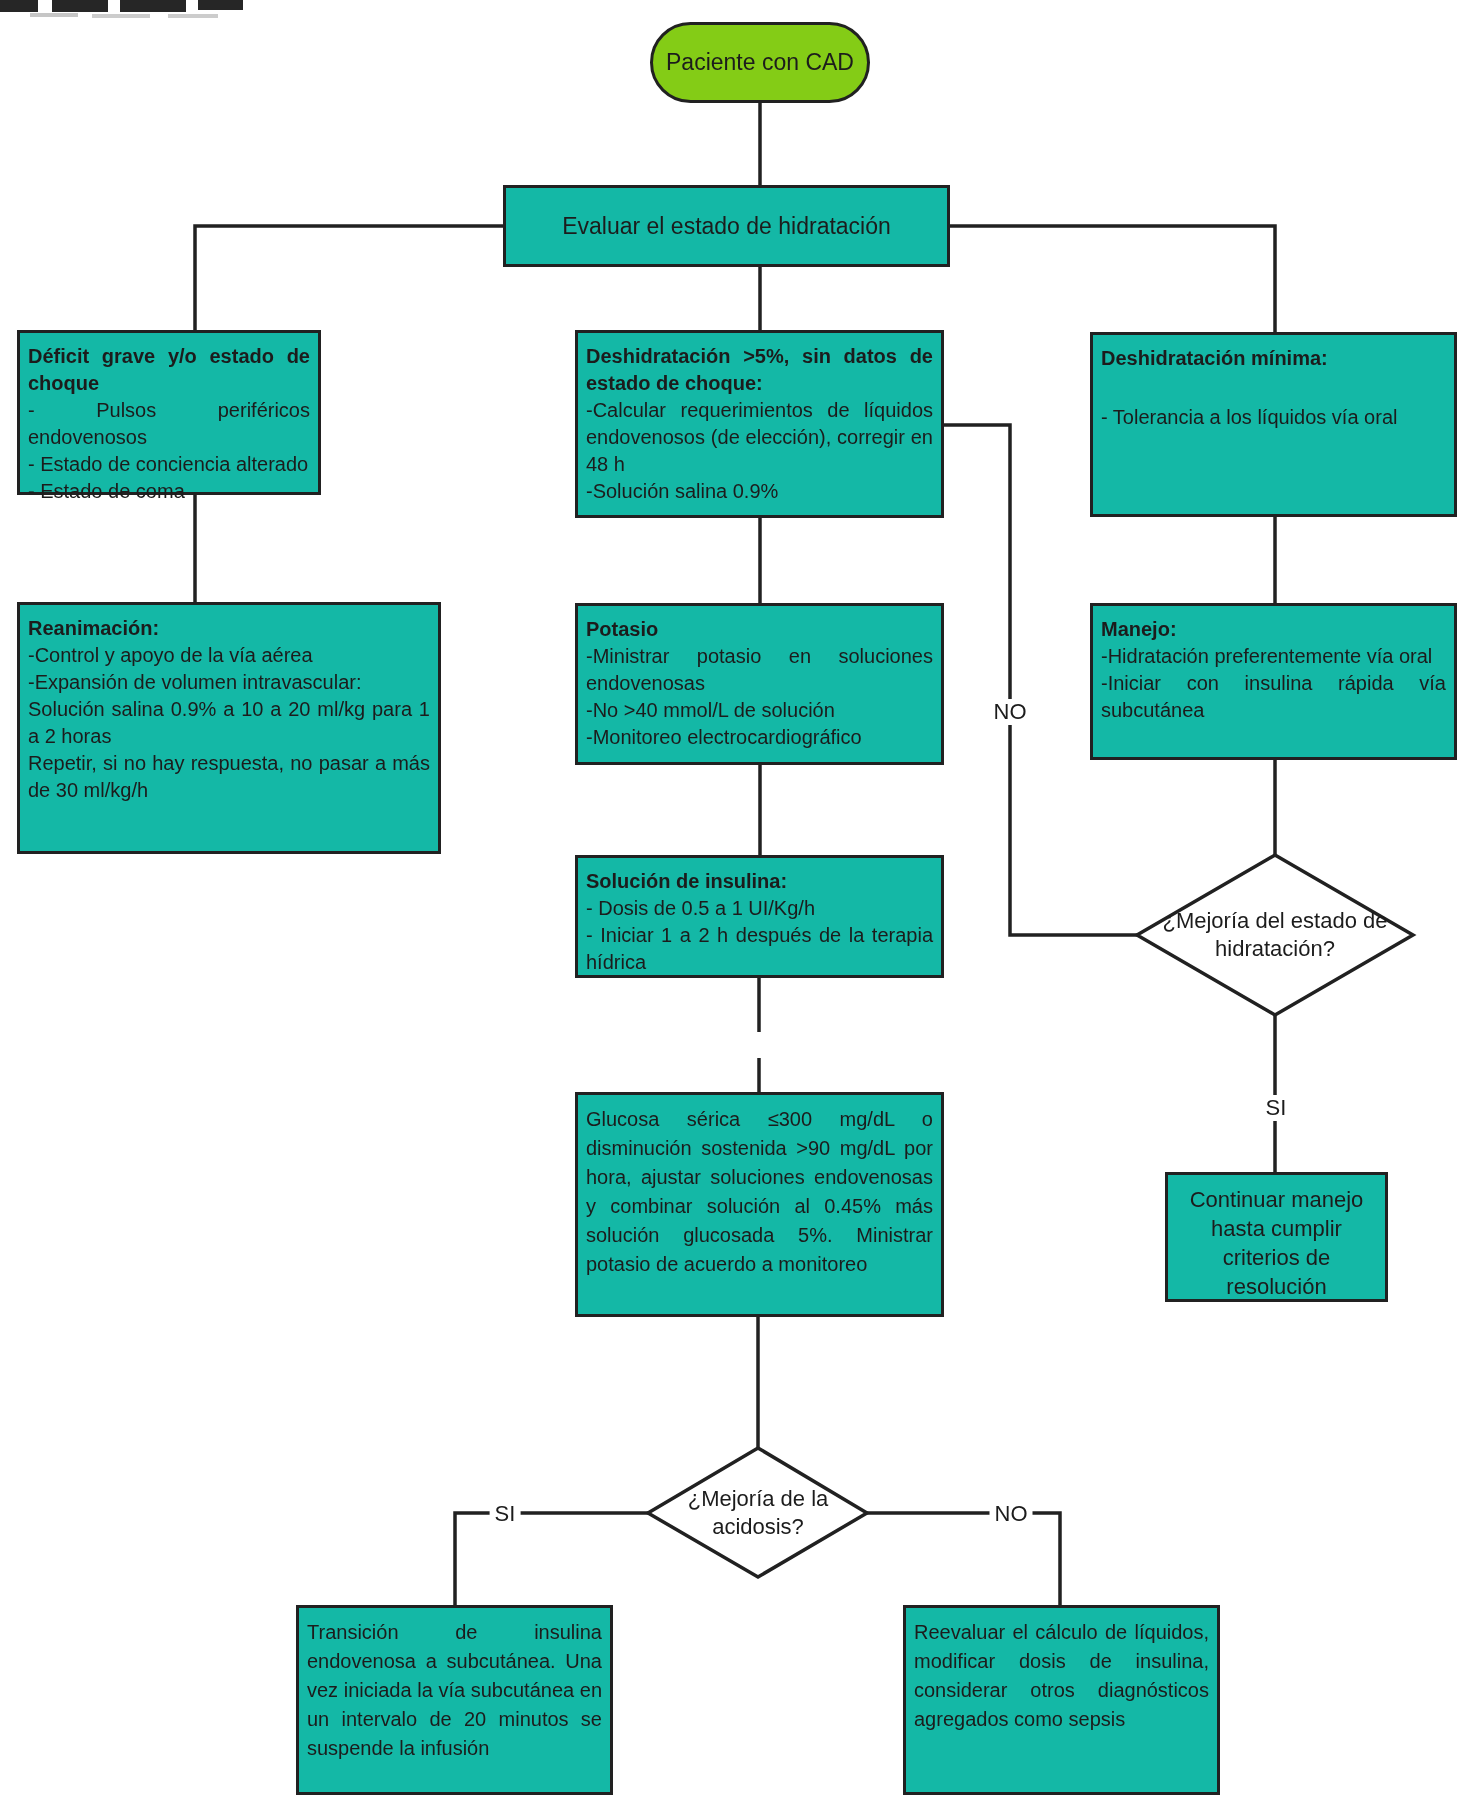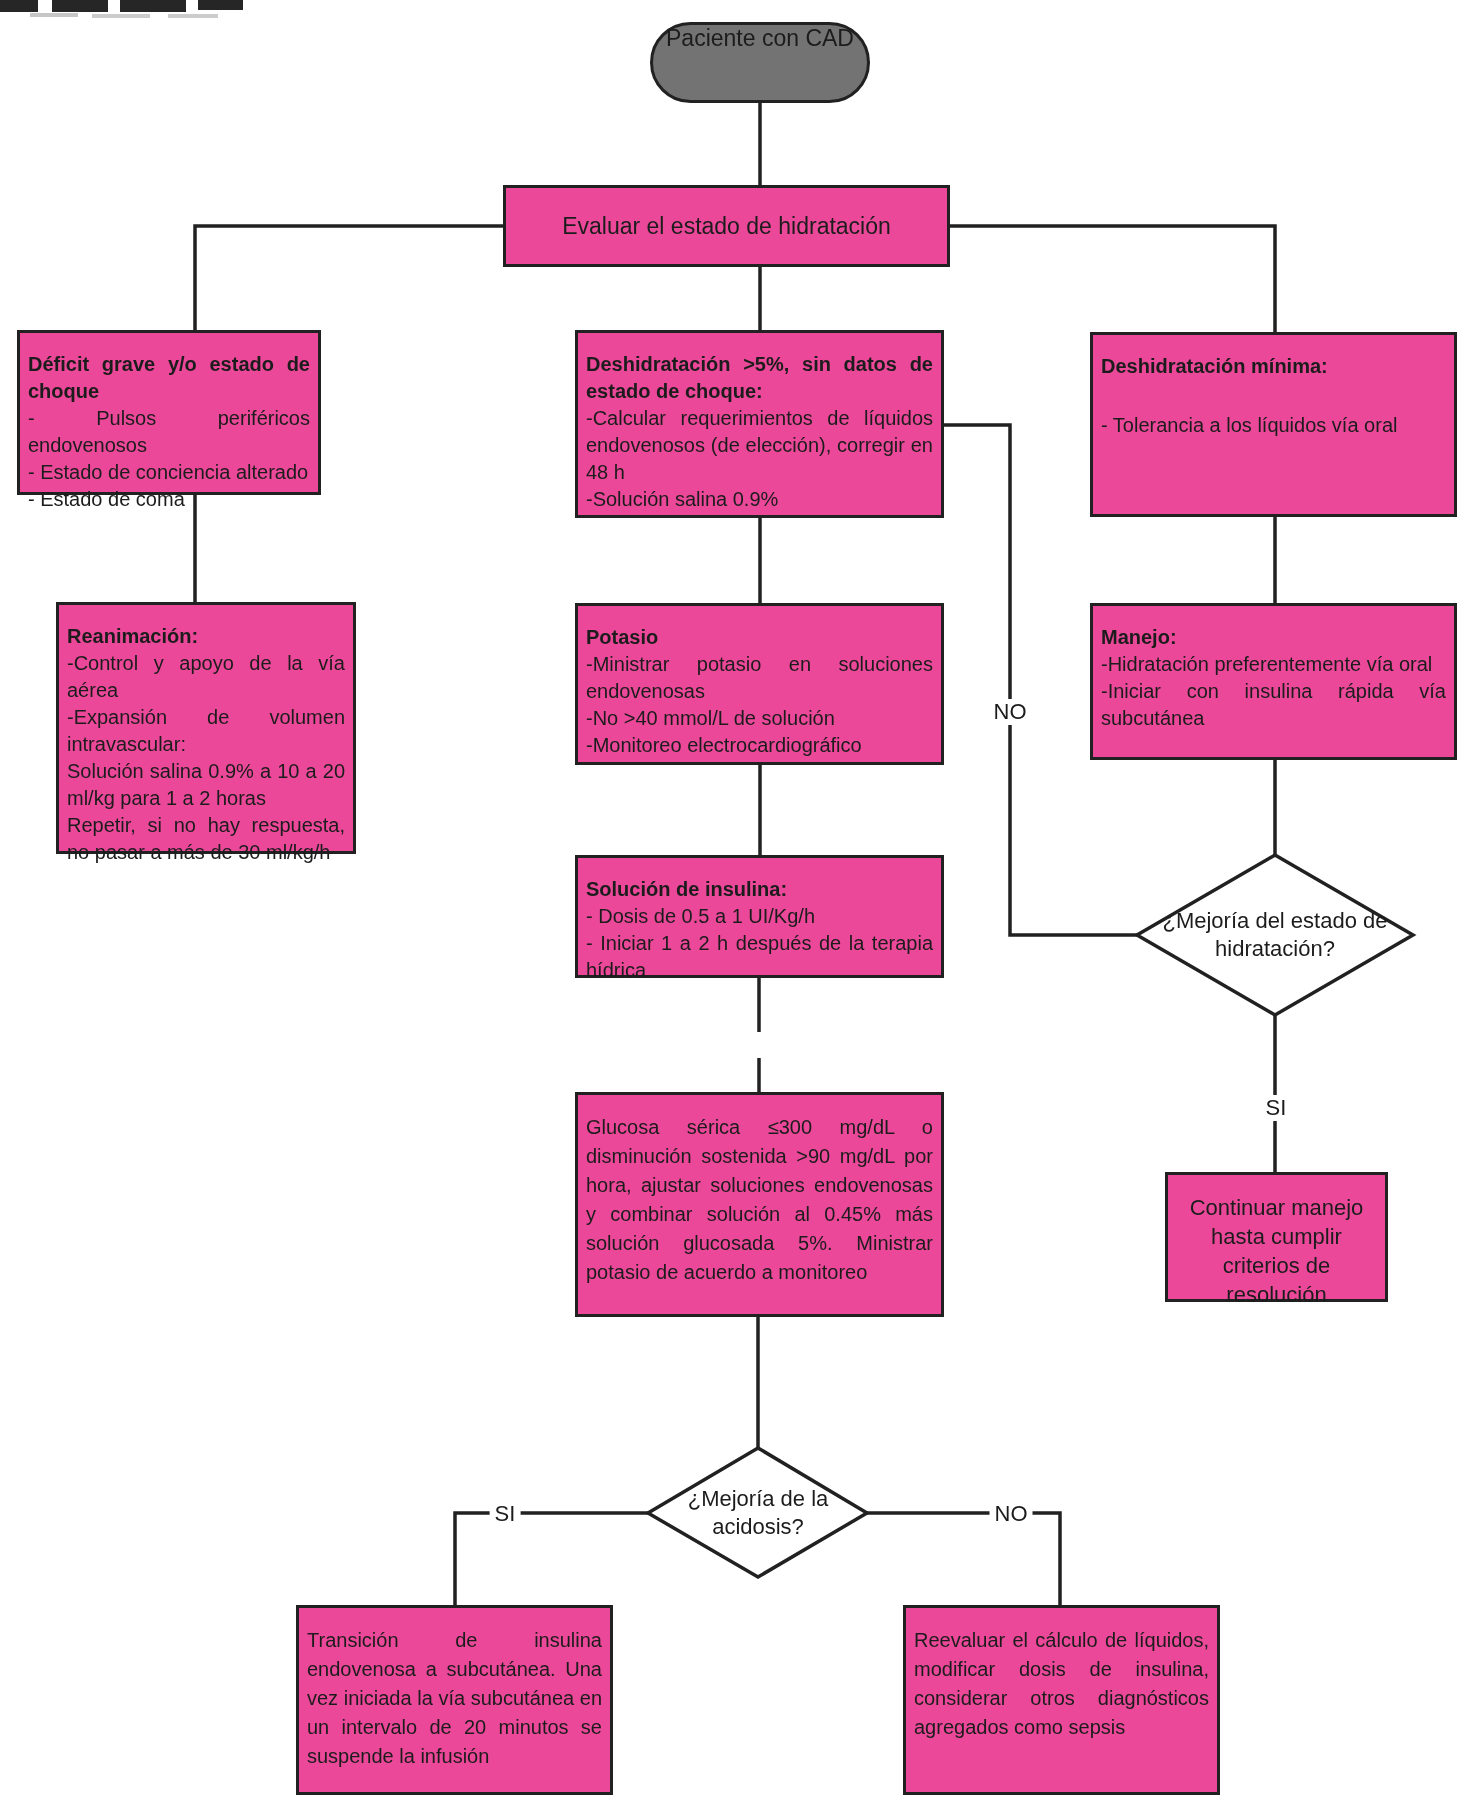--- a/index.html
+++ b/index.html
@@ -1,24 +1,24 @@
 <!DOCTYPE html>
 <html><head>
 <meta charset="utf-8">
 <style>
   html,body{margin:0;padding:0;background:#ffffff;}
   #canvas{position:relative;width:1477px;height:1808px;background:#ffffff;
           font-family:"Liberation Sans",sans-serif;color:#1c1c1c;overflow:hidden;}
   svg.connectors{position:absolute;left:0;top:0;z-index:1;}
-  .box{position:absolute;z-index:2;background:#ec4899;border:3px solid #212121;
-       box-sizing:border-box;padding:18px 8px;font-size:20px;line-height:27px;}
+  .box{position:absolute;z-index:2;background:#14b8a6;border:3px solid #212121;
+       box-sizing:border-box;padding:10px 8px;font-size:20px;line-height:27px;}
   .box .title{font-weight:bold;text-align:justify;}
   .box .item{text-align:justify;}
-  .terminator{position:absolute;z-index:2;background:#737373;border:3px solid #212121;
-       box-sizing:border-box;border-radius:42px;display:flex;
+  .terminator{position:absolute;z-index:2;background:#84cc16;border:3px solid #212121;
+       box-sizing:border-box;border-radius:42px;display:flex;align-items:center;
        justify-content:center;font-size:23px;}
   .process-center{display:flex;align-items:center;justify-content:center;
        text-align:center;font-size:23px;}
   .dlabel{position:absolute;z-index:3;display:flex;align-items:center;justify-content:center;
        text-align:center;font-size:22px;line-height:28px;}
   .edge-label{position:absolute;z-index:3;background:#ffffff;padding:0 5px;
        font-size:22px;transform:translate(-50%,-50%);}
   .para{text-align:justify;line-height:29px;}
   .centered-text{display:flex;align-items:flex-start;justify-content:center;text-align:center;
        font-size:22px;line-height:29px;}
@@ -70,21 +70,21 @@
     <span>Evaluar el estado de hidratación</span>
   </div>
 
   <div class="box" style="left:17px;top:330px;width:304px;height:165px;">
     <div class="title">Déficit grave y/o estado de choque</div>
     <div class="item">- Pulsos periféricos endovenosos</div>
     <div class="item">- Estado de conciencia alterado</div>
     <div class="item">- Estado de coma</div>
   </div>
 
-  <div class="box" style="left:17px;top:602px;width:300px;height:252px;margin-left:39px;">
+  <div class="box" style="left:17px;top:602px;width:424px;height:252px;">
     <div class="title">Reanimación:</div>
     <div class="item">-Control y apoyo de la vía aérea</div>
     <div class="item">-Expansión de volumen intravascular:</div>
     <div class="item">Solución salina 0.9% a 10 a 20 ml/kg para 1 a 2 horas</div>
     <div class="item">Repetir, si no hay respuesta, no pasar a más de 30 ml/kg/h</div>
   </div>
 
   <div class="box" style="left:575px;top:330px;width:369px;height:188px;">
     <div class="title">Deshidratación &gt;5%, sin datos de estado de choque:</div>
     <div class="item">-Calcular requerimientos de líquidos endovenosos (de elección), corregir en 48 h</div>

